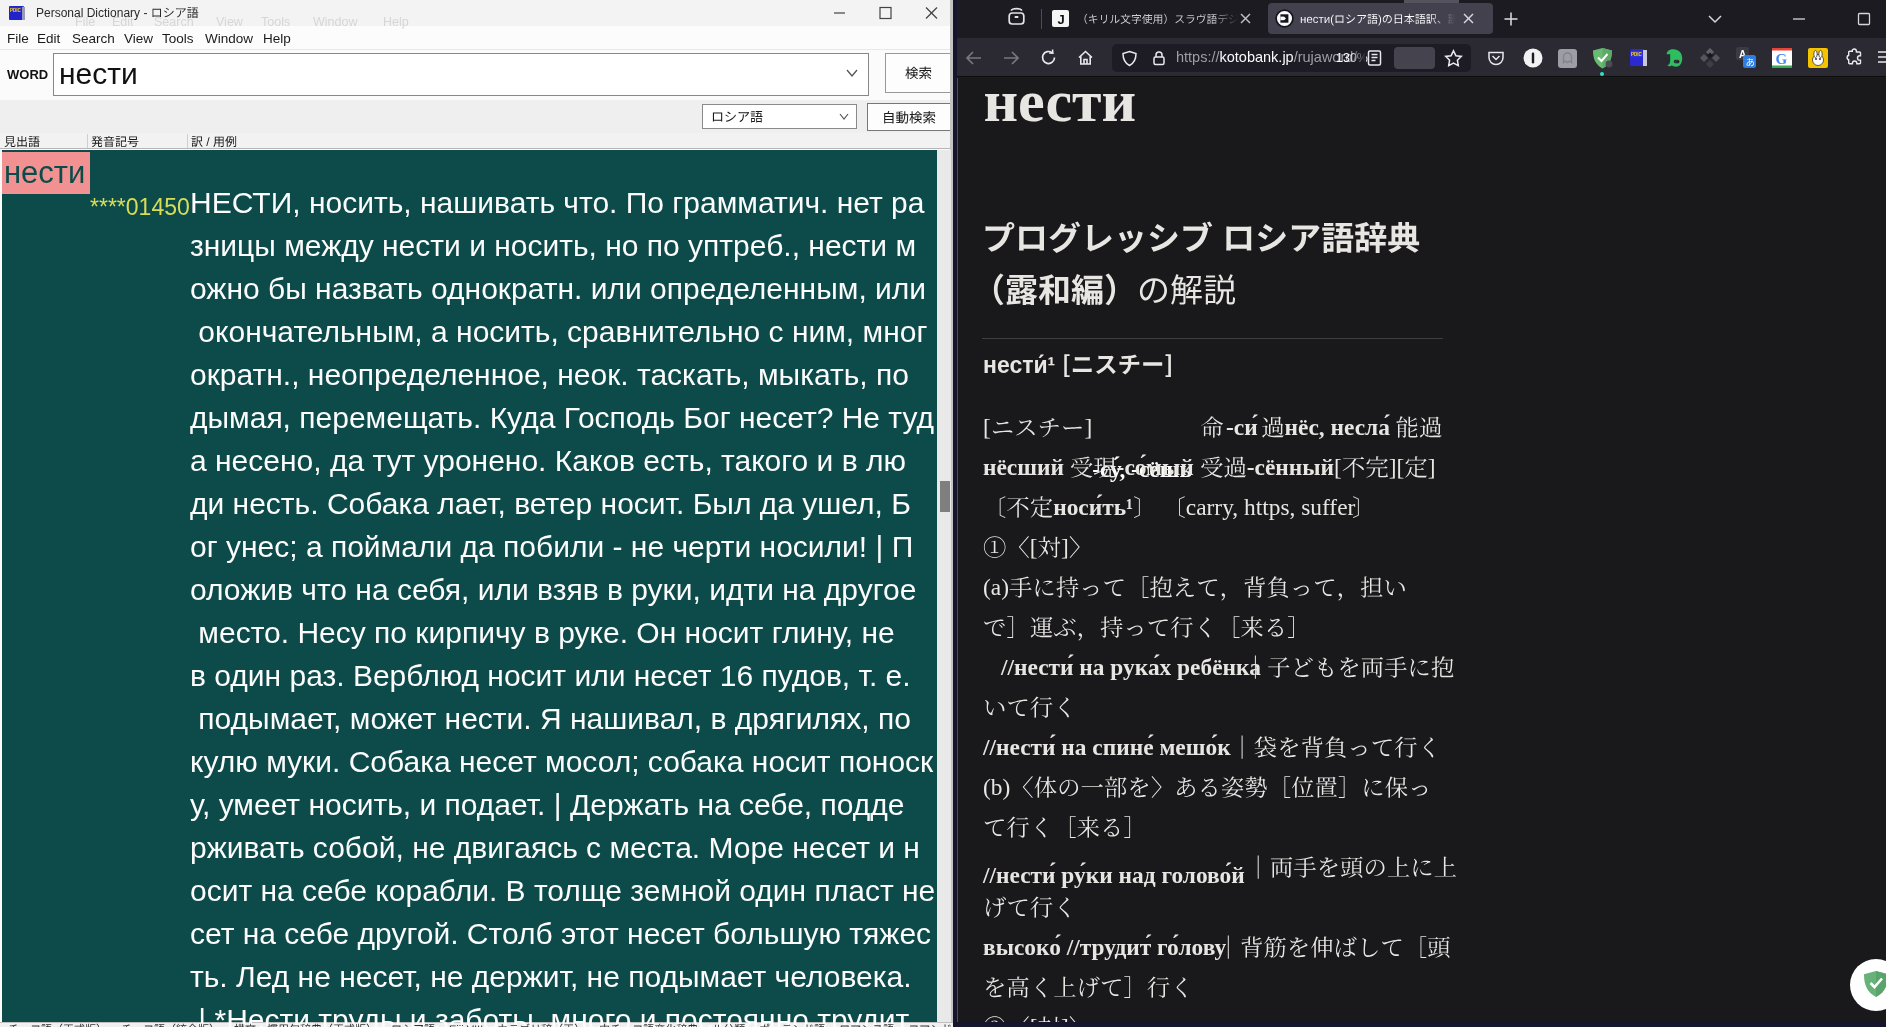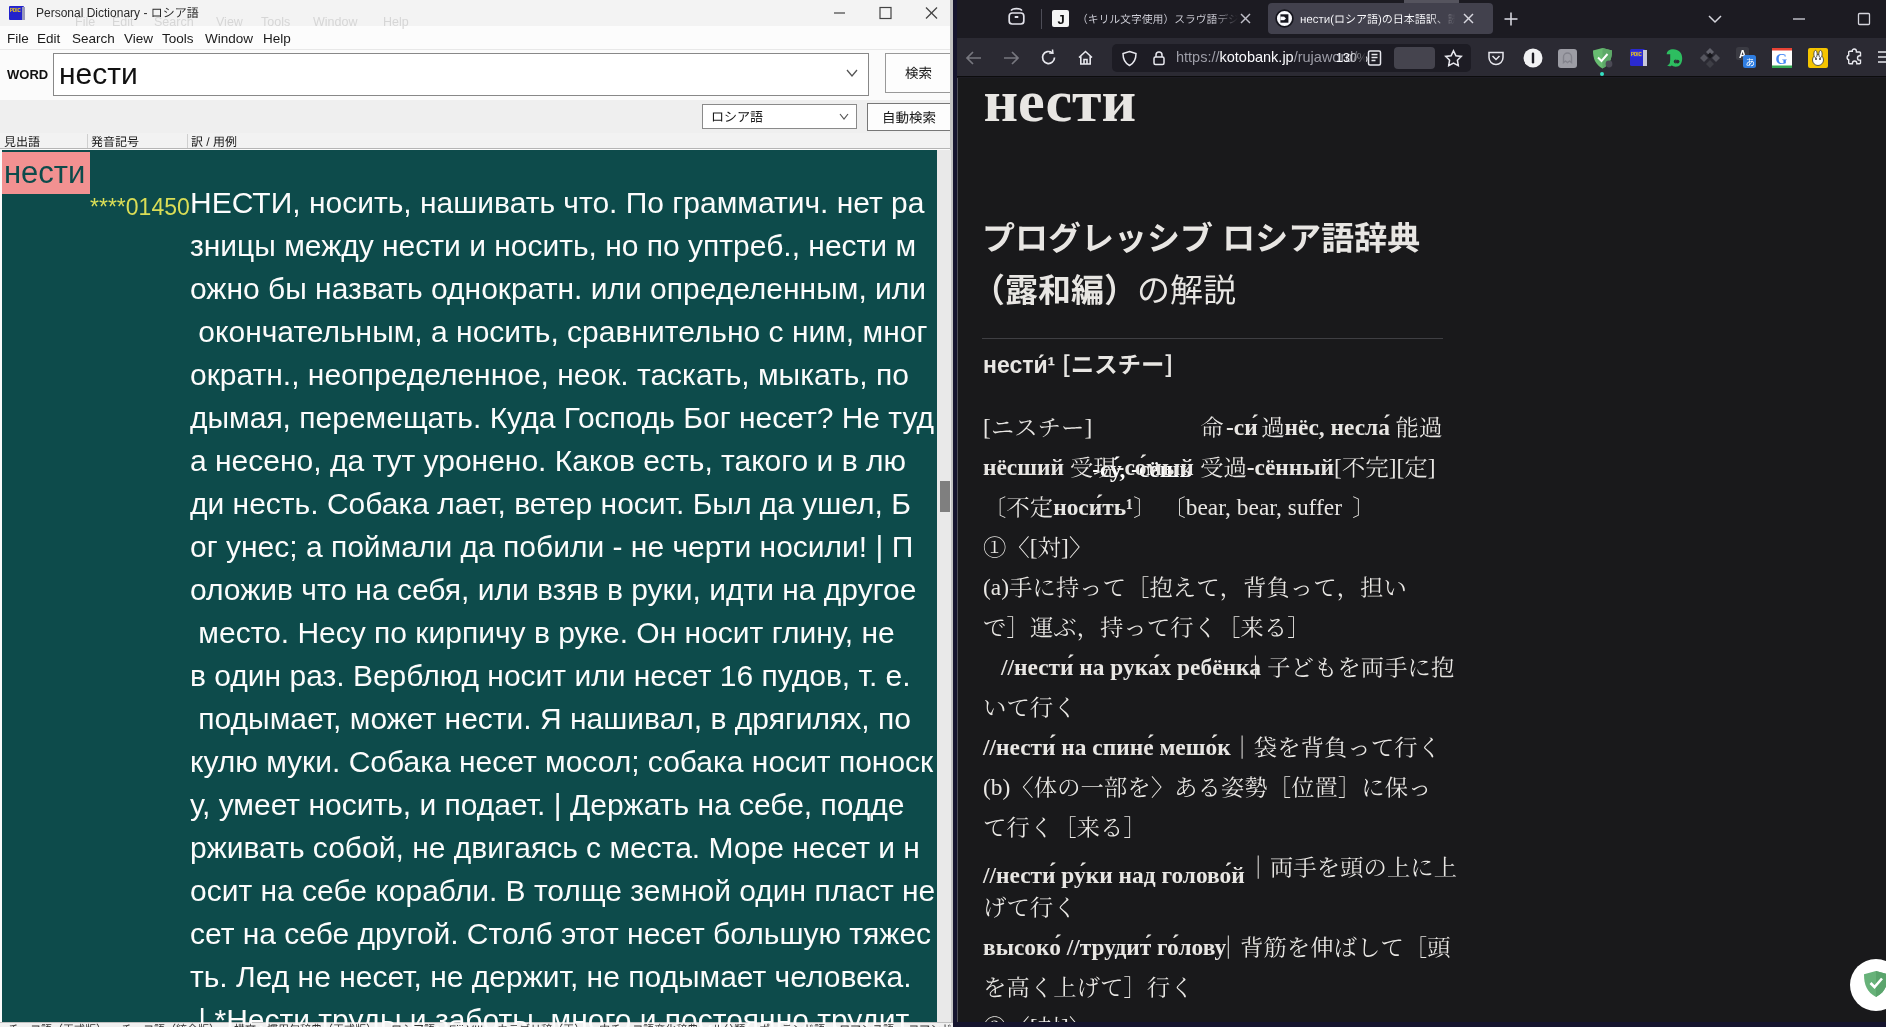--- a/index.html
+++ b/index.html
@@ -226,21 +226,21 @@
 <div class="t" style="left:1226px;top:416.4px;font:700 23.4px/23.4px 'Liberation Serif',serif;color:#e8e6e3;">-си́ </div>
 <div class="t" style="left:1284.6px;top:416.4px;font:700 23.4px/23.4px 'Liberation Serif',serif;color:#e8e6e3;">нёс, несла́ </div>
 <div class="t" style="left:983.0px;top:456.4px;font:700 23.4px/23.4px 'Liberation Serif',serif;color:#e8e6e3;">нёсший </div>
 <div class="t" style="left:1116.6px;top:456.4px;font:700 23.4px/23.4px 'Liberation Serif',serif;color:#e8e6e3;">-со́мый </div>
 <div class="t" style="left:1246.8px;top:456.4px;font:700 23.4px/23.4px 'Liberation Serif',serif;color:#e8e6e3;">-сённый</div>
 <div class="t" style="left:1334.1px;top:456.4px;font:400 23.4px/23.4px 'Liberation Serif',serif;color:#e8e6e3;">[</div>
 <div class="t" style="left:1388.7px;top:456.4px;font:400 23.4px/23.4px 'Liberation Serif',serif;color:#e8e6e3;">][</div>
 <div class="t" style="left:1427.7px;top:456.4px;font:400 23.4px/23.4px 'Liberation Serif',serif;color:#e8e6e3;">]</div>
 <div class="t" style="left:1053.2px;top:496.4px;font:700 23.4px/23.4px 'Liberation Serif',serif;color:#e8e6e3;">носи́ть¹</div>
 <div class="t" style="left:1156.5px;top:496.4px;font:400 23.4px/23.4px 'Liberation Serif',serif;color:#e8e6e3;"> </div>
-<div class="t" style="left:1185.8px;top:496.4px;font:400 23.4px/23.4px 'Liberation Serif',serif;color:#e8e6e3;">bear, bear, suffer</div>
+<div class="t" style="left:1185.8px;top:496.4px;font:400 23.4px/23.4px 'Liberation Serif',serif;color:#e8e6e3;">carry, https, suffer</div>
 <div class="t" style="left:1029.8px;top:536.4px;font:400 23.4px/23.4px 'Liberation Serif',serif;color:#e8e6e3;">[</div>
 <div class="t" style="left:1061.0px;top:536.4px;font:400 23.4px/23.4px 'Liberation Serif',serif;color:#e8e6e3;">]</div>
 <div class="t" style="left:983.0px;top:576.4px;font:400 23.4px/23.4px 'Liberation Serif',serif;color:#e8e6e3;">(a)</div>
 <div class="t" style="left:1001px;top:656.4px;font:700 23.4px/23.4px 'Liberation Serif',serif;color:#e8e6e3;">//нести́ на рука́х ребёнка</div>
 <div class="t" style="left:983.0px;top:736.4px;font:700 23.4px/23.4px 'Liberation Serif',serif;color:#e8e6e3;">//нести́ на спине́ мешо́к</div>
 <div class="t" style="left:983.0px;top:776.4px;font:400 23.4px/23.4px 'Liberation Serif',serif;color:#e8e6e3;">(b)</div>
 <div class="t" style="left:983.0px;top:856.4px;font:700 23.4px/23.4px 'Liberation Serif',serif;color:#e8e6e3;margin-top:8px;">//нести́ ру́ки над голово́й</div>
 <div class="t" style="left:983.0px;top:936.4px;font:700 23.4px/23.4px 'Liberation Serif',serif;color:#e8e6e3;">высоко́ //трудит́ го́лову</div>
 <div class="t" style="left:1029.8px;top:1016.4px;font:400 23.4px/23.4px 'Liberation Serif',serif;color:#e8e6e3;">[</div>
 <div class="t" style="left:1061.0px;top:1016.4px;font:400 23.4px/23.4px 'Liberation Serif',serif;color:#e8e6e3;">]</div>

